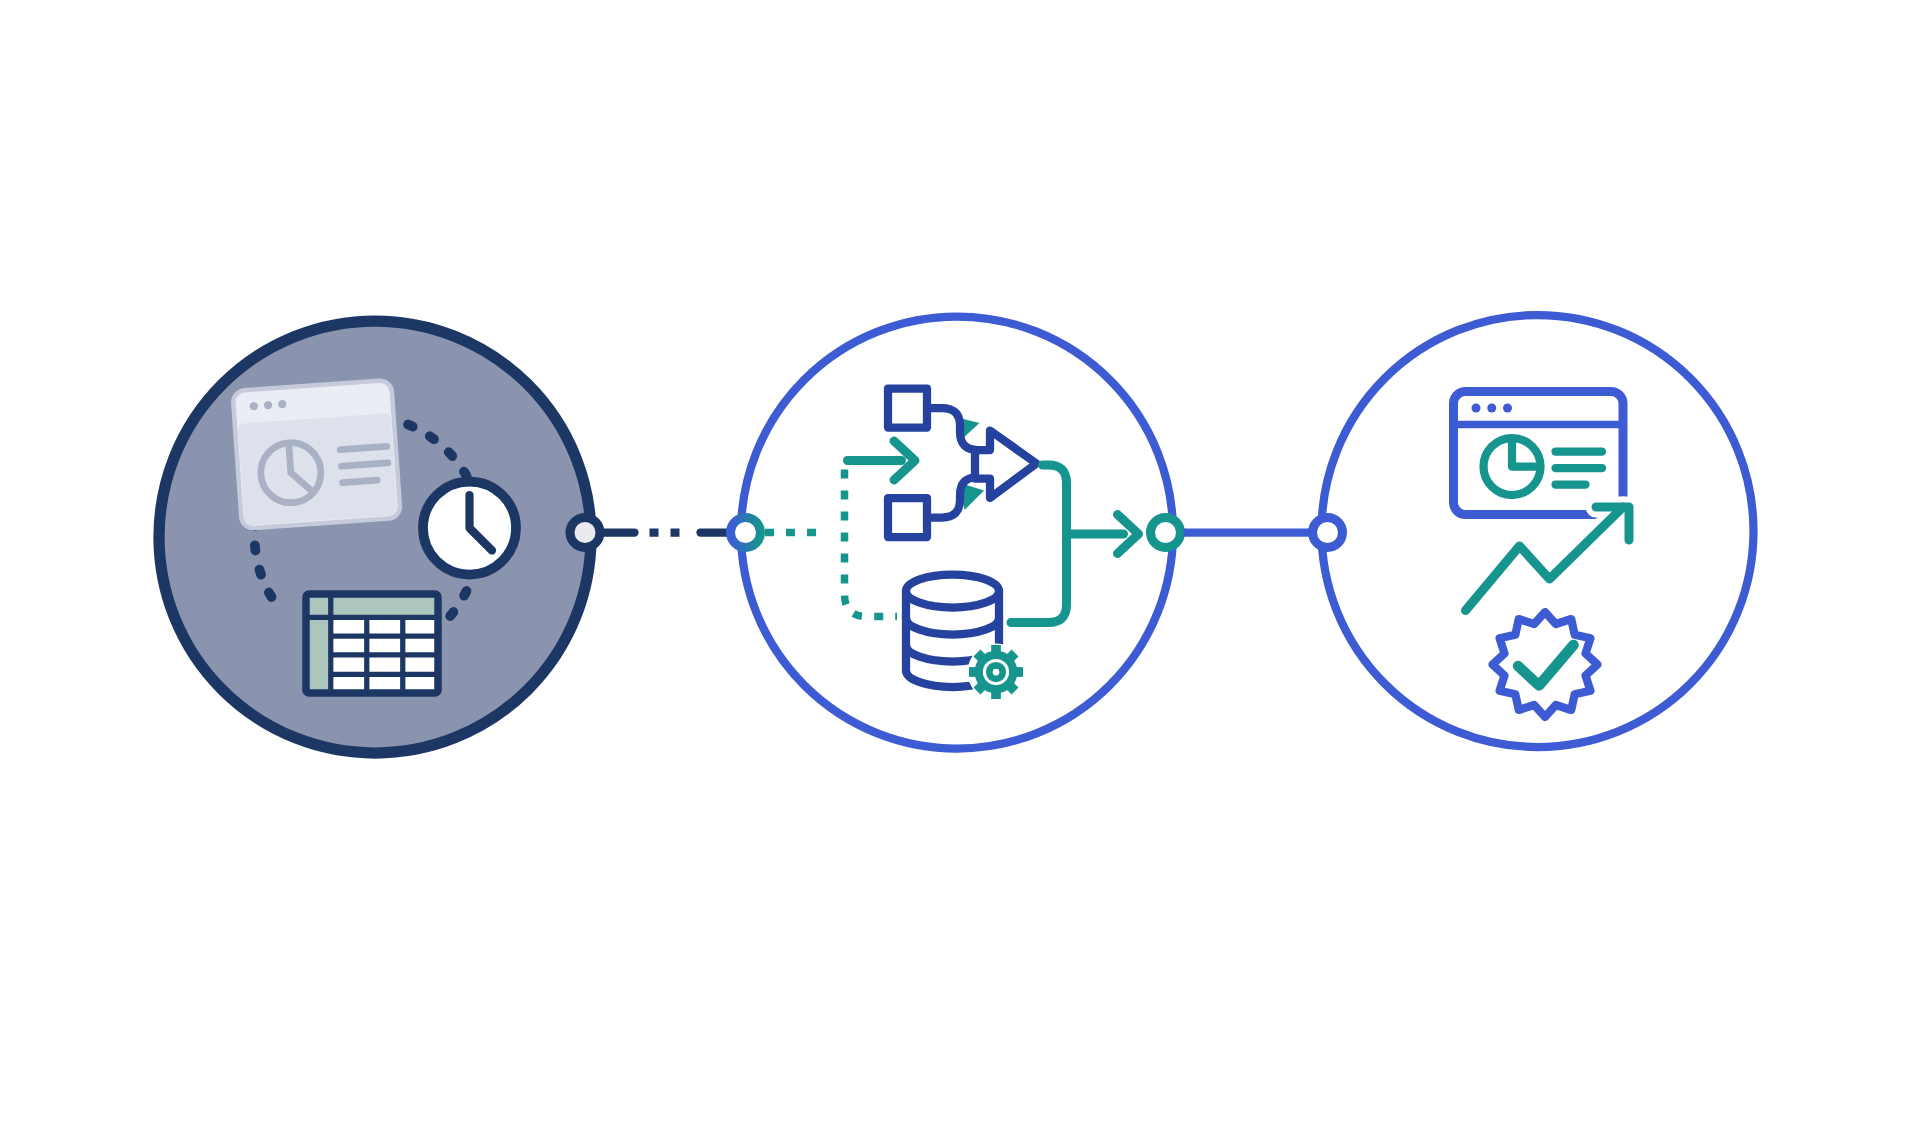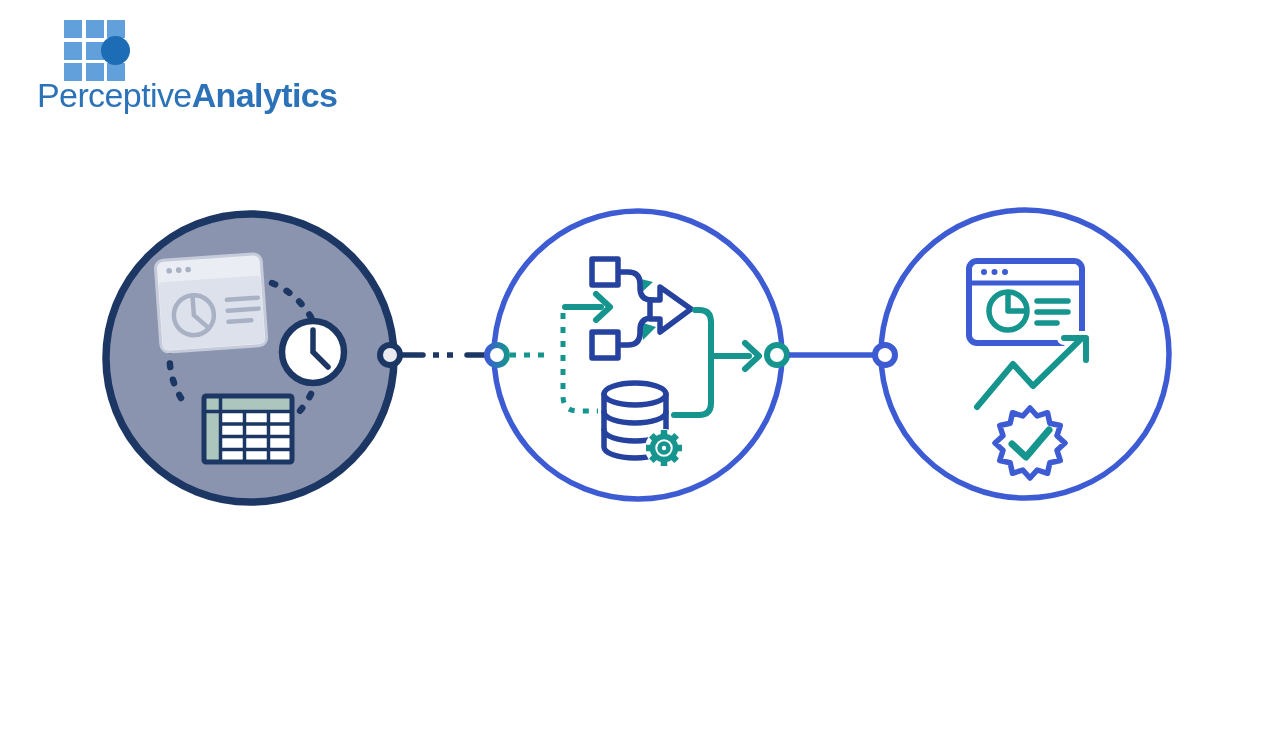--- a/index.html
+++ b/index.html
@@ -206,29 +206,14 @@
 
       <g>
         <polygon points="1065,443 1057,450.3 1060.3,460.5 1049.8,462.8 1047.5,473.3 1037.2,470 1030,478 1022.8,470 1012.5,473.3 1010.2,462.8 999.7,460.5 1003,450.3 995,443 1003,435.7 999.7,425.5 1010.2,423.2 1012.5,412.7 1022.8,416 1030,408 1037.2,416 1047.5,412.7 1049.8,423.2 1060.3,425.5 1057,435.7" class="fW sR rc" stroke-width="5.5"></polygon>
         <path d="M 1012 444 L 1026 457 L 1049 430" class="fNo sT rc" stroke-width="7"></path>
       </g>
 
       <circle cx="885" cy="355" r="10" class="fW sR" stroke-width="6"></circle>
     </g>
   </svg>
 
-  <div class="logo">
-    <div class="logo-grid">
-      <i class="sq"></i>
-      <i class="sq"></i>
-      <i class="sq"></i>
-      <i class="sq"></i>
-      <i class="sq"></i>
-      <i class="sq"></i>
-      <i class="sq"></i>
-      <i class="sq"></i>
-      <i class="sq"></i>
-    </div>
-    <div class="logo-dot"></div>
-    <div class="logo-text"><span class="lt-reg">Perceptive</span><span class="lt-bold">Analytics</span></div>
-  </div>
 
 </div>
 
 </body></html>

